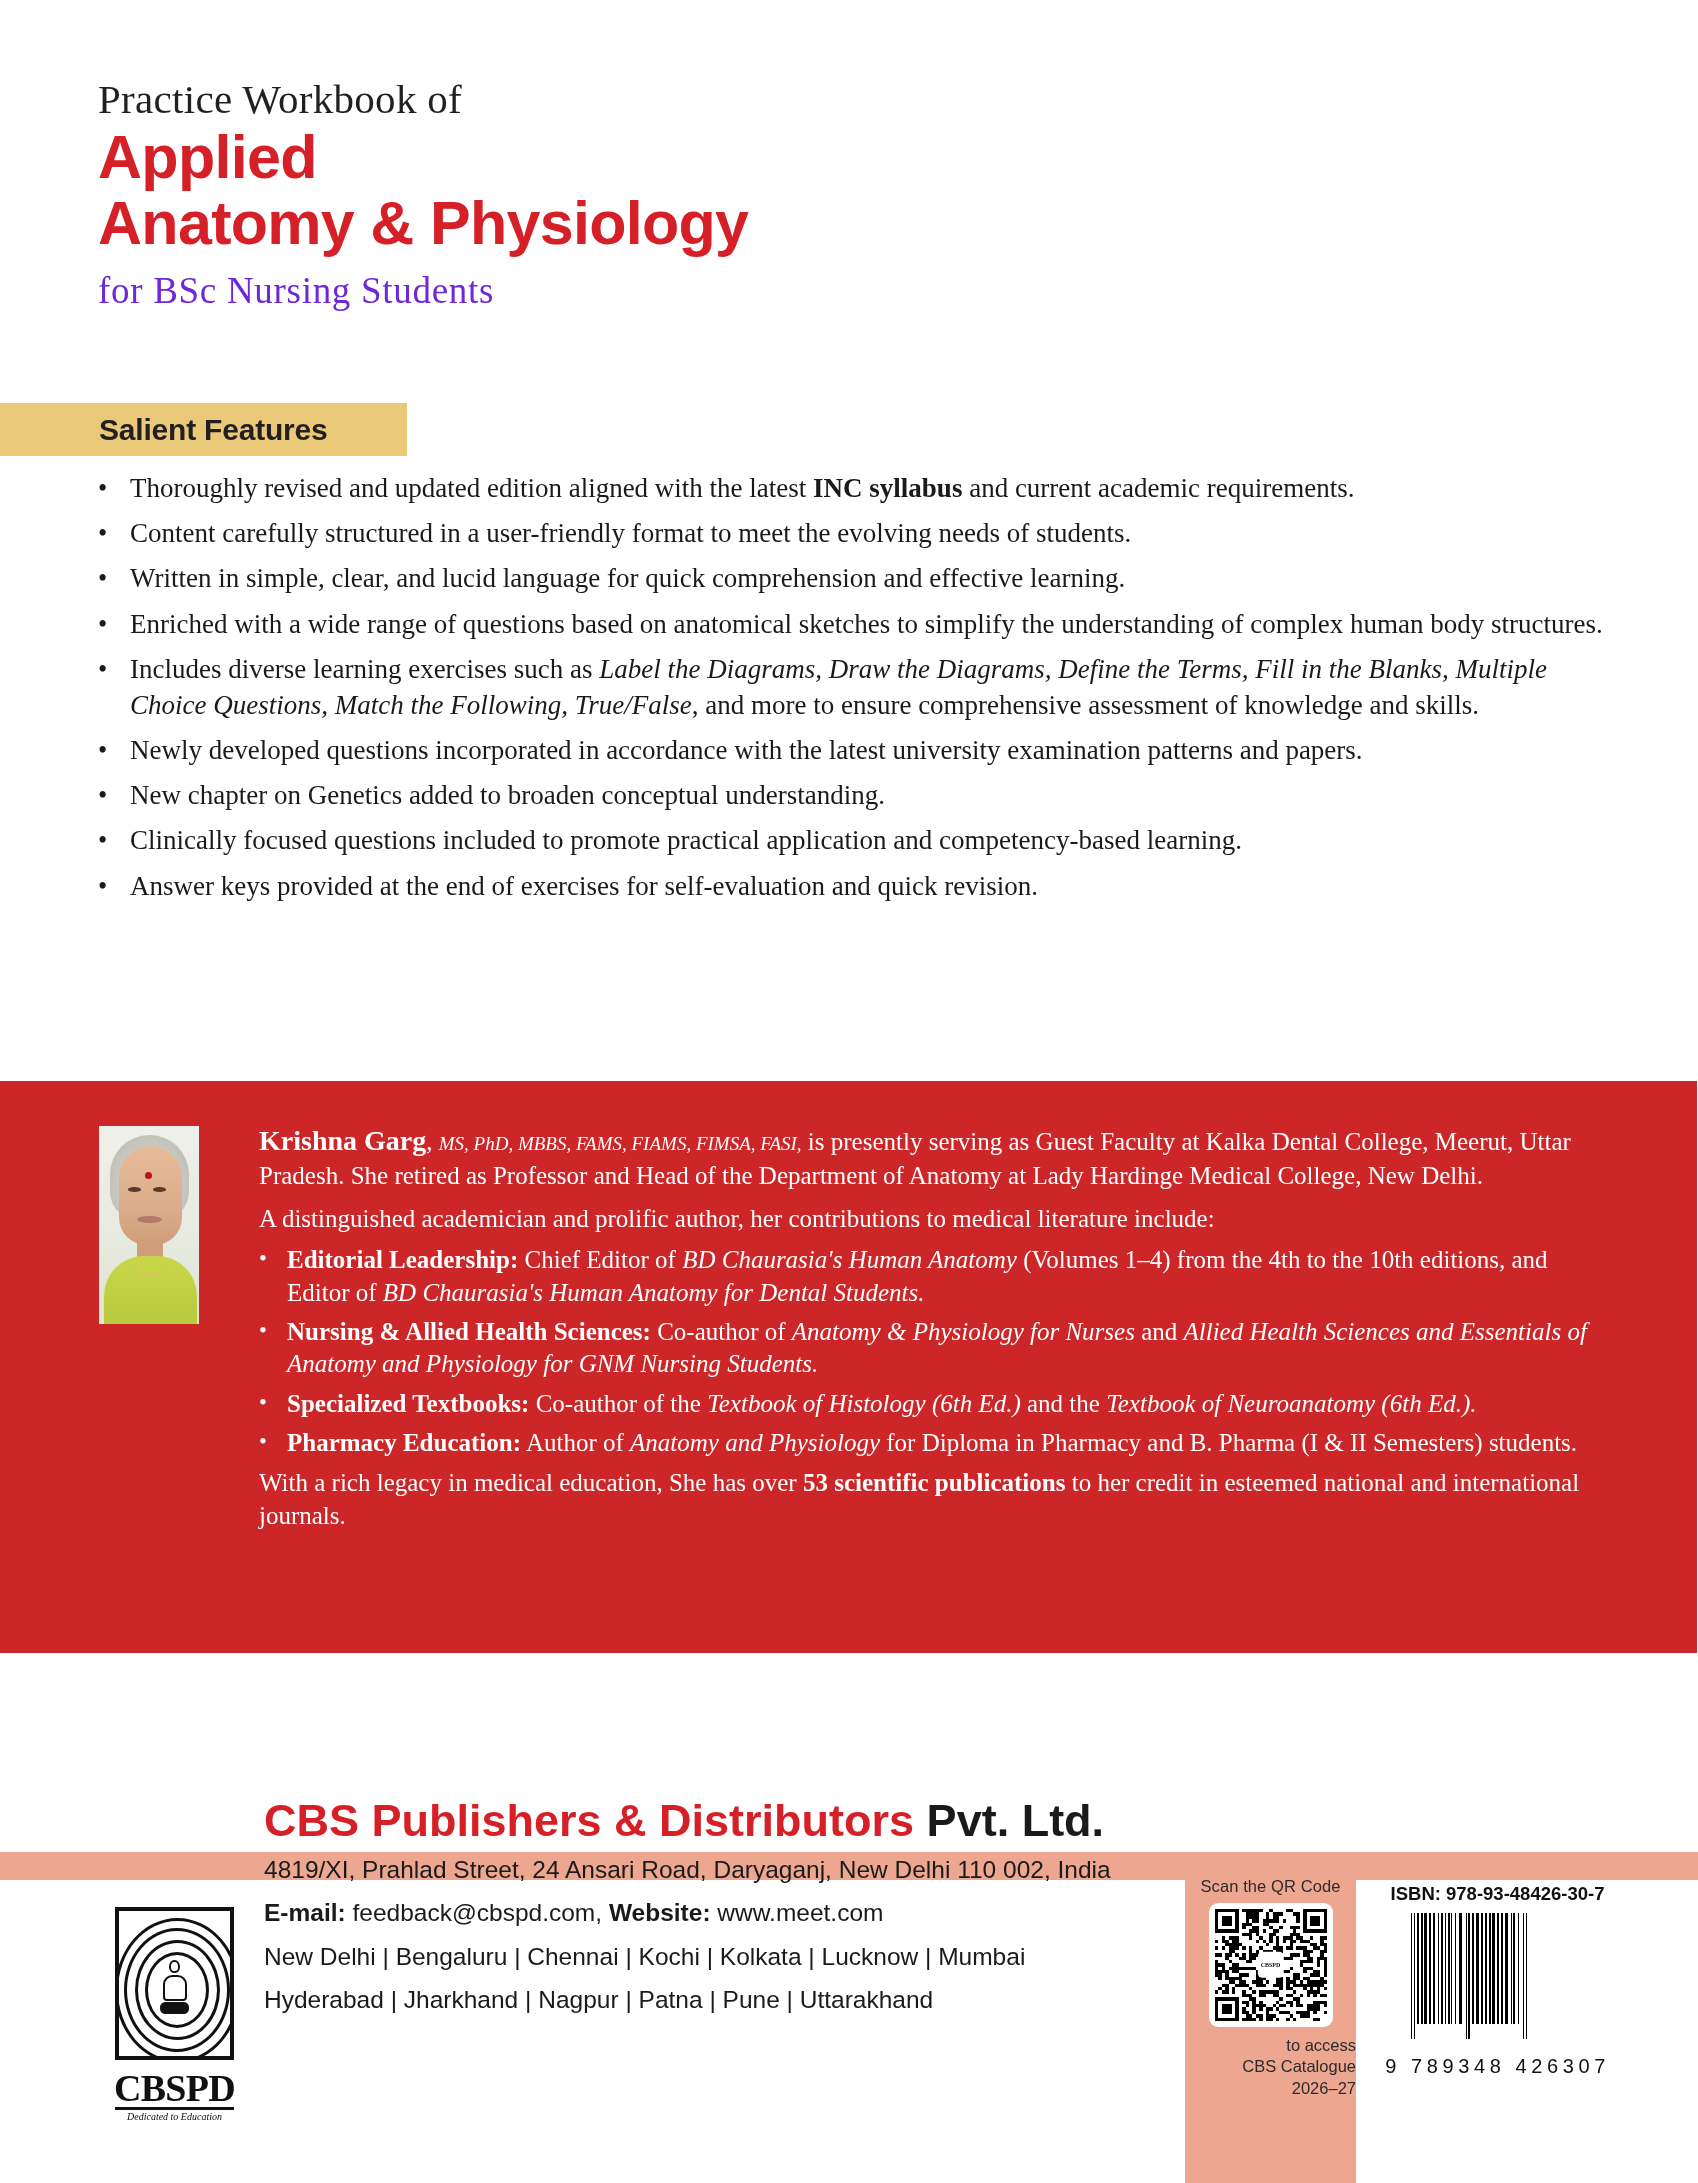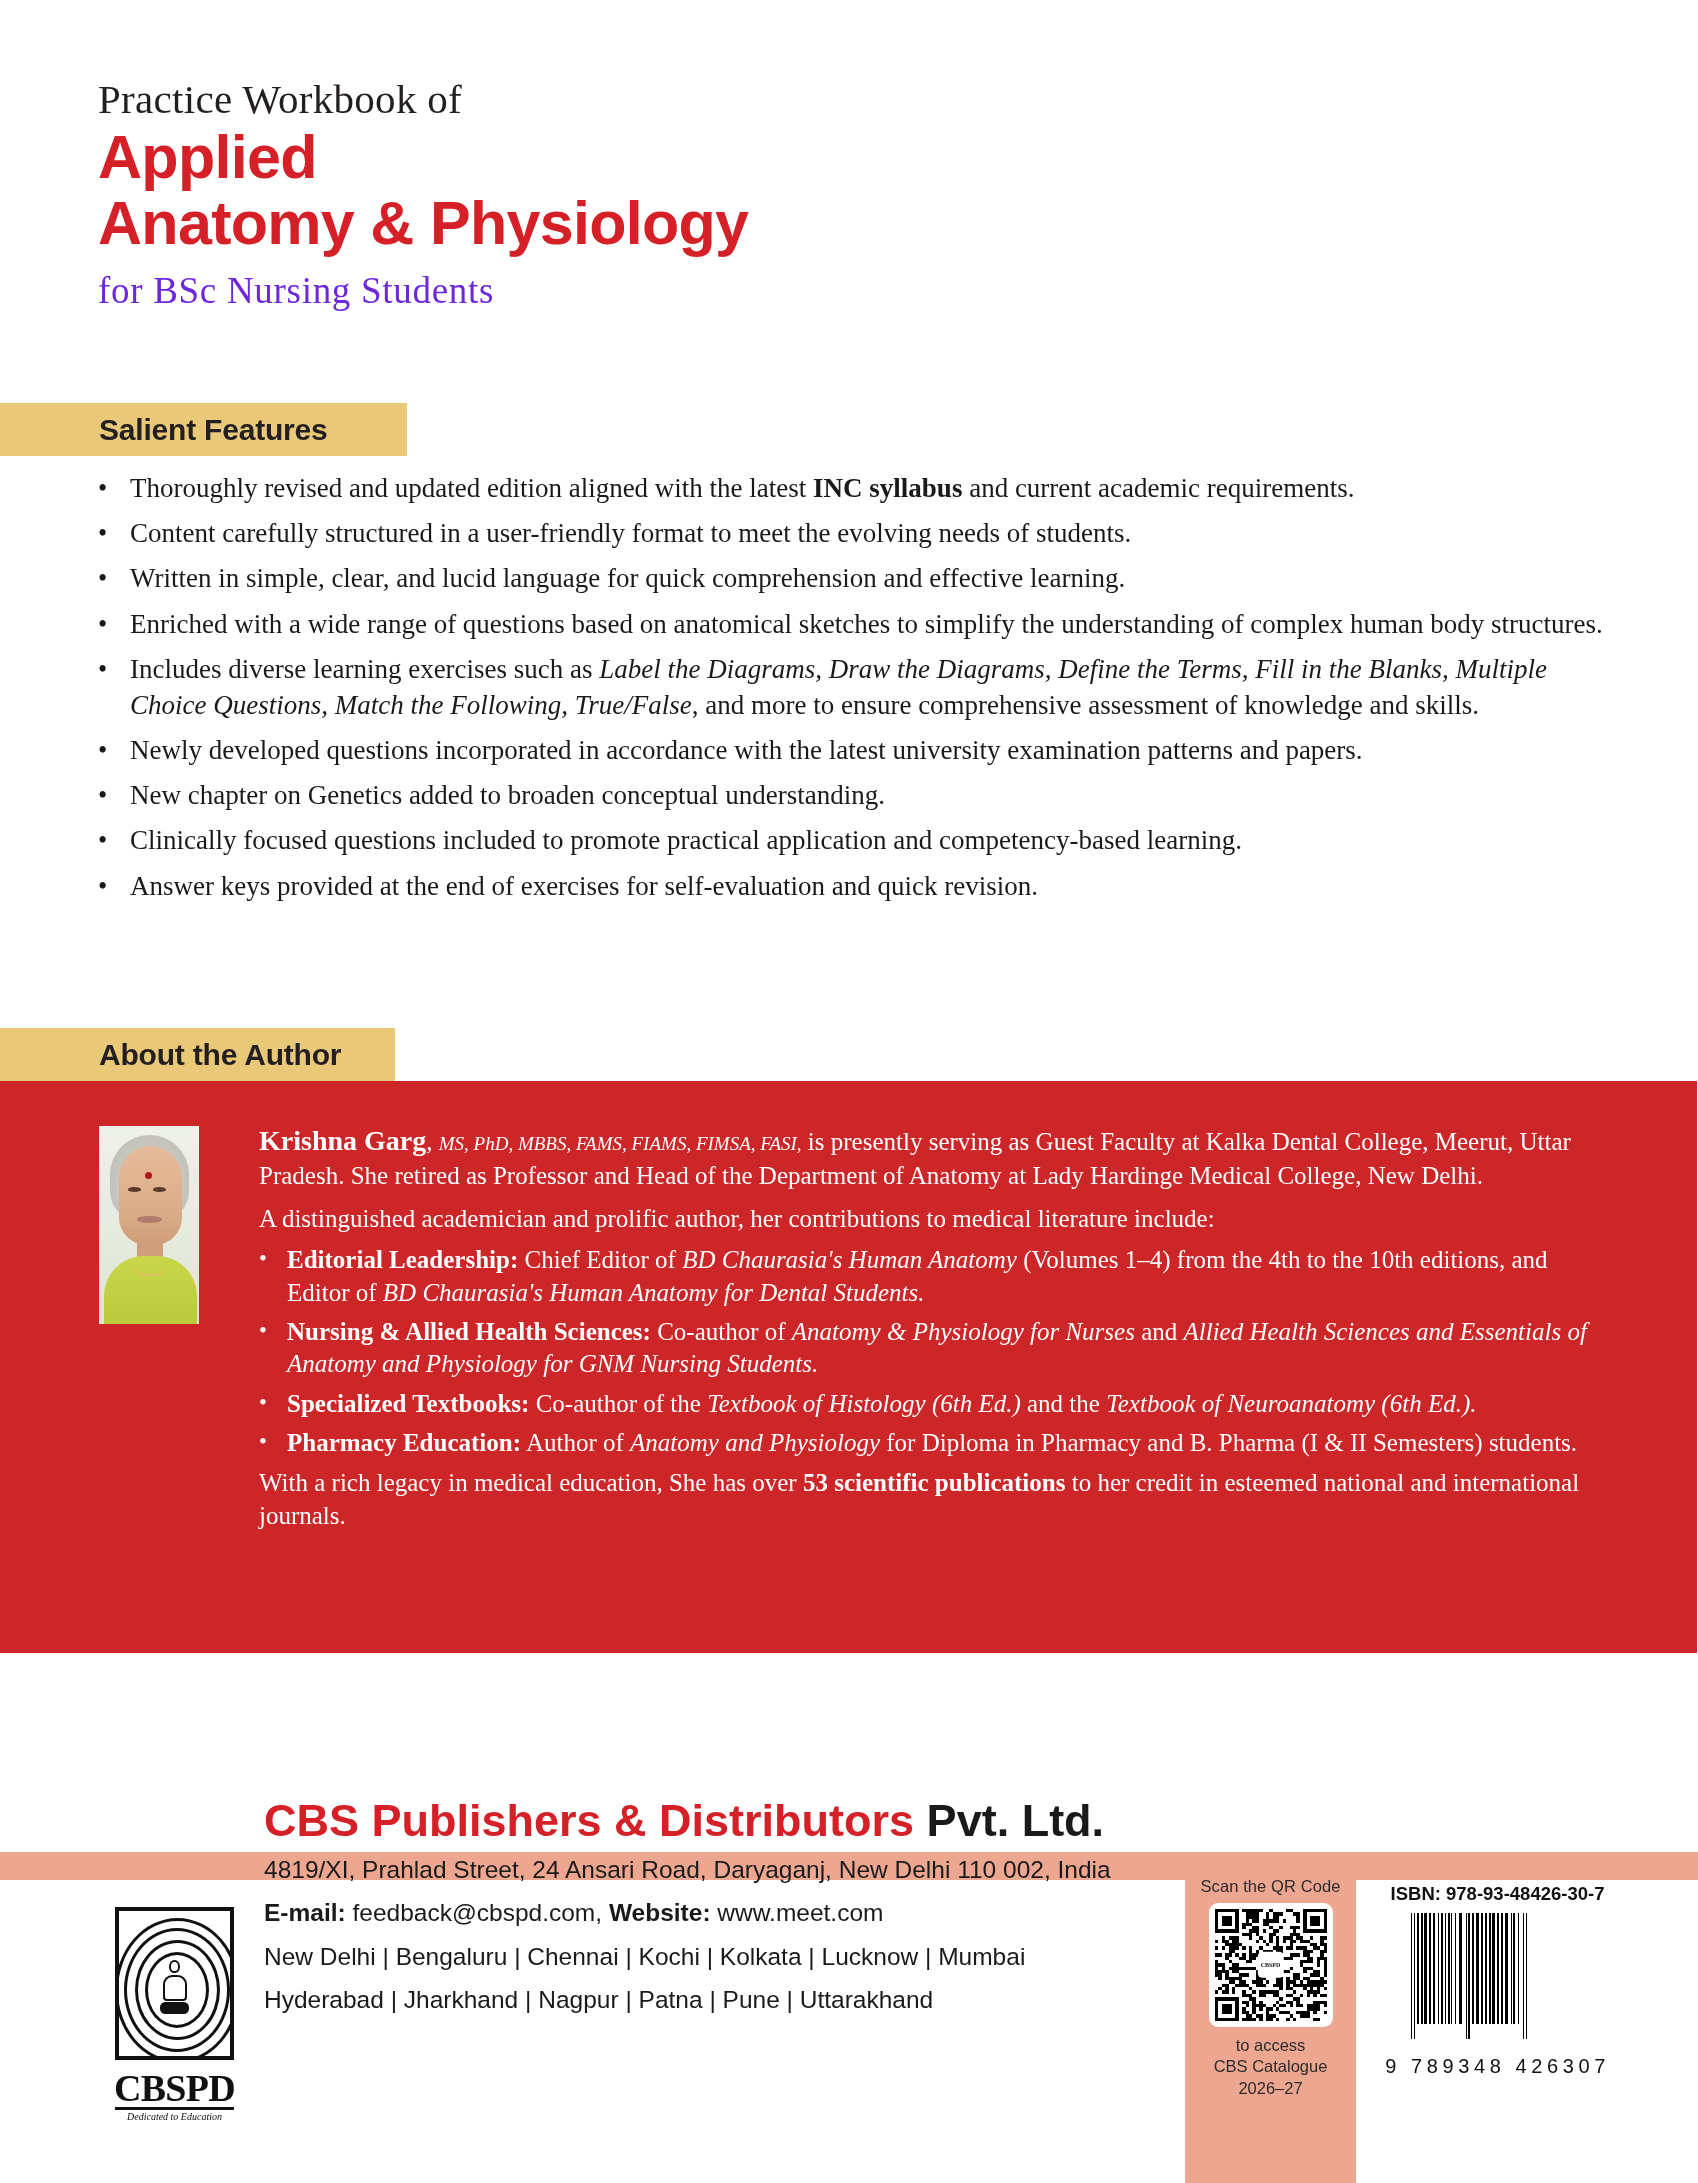--- a/index.html
+++ b/index.html
@@ -194,21 +194,21 @@
     font-family:"Liberation Sans", sans-serif;font-size:16.5px;color:#2b2b2b;
     margin-bottom:6.6px;letter-spacing:0.1px;
   }
   .qr-card{
     width:124px;height:124px;margin:0 auto;background:#fff;border-radius:9.3px;
     padding:6px;box-sizing:border-box;position:relative;
   }
   .qr-card svg{display:block;}
   .qr-cap-bot{
     font-family:"Liberation Sans", sans-serif;font-size:16.5px;color:#2b2b2b;
-    line-height:1.32;margin-top:8px;
+    line-height:1.32;margin-top:8px;text-align:right;
   }
 
   
   .isbn-wrap{position:absolute;left:1385px;top:1877px;width:225px;text-align:center;margin-top:6px;}
   .isbn-txt{
     font-family:"Liberation Sans", sans-serif;font-weight:700;font-size:18.5px;color:#111;
     margin-bottom:8px;white-space:nowrap;
   }
   .bars{display:block;margin:0 auto;}
   .bc-digits{
@@ -266,23 +266,20 @@
       <div class="feat">
         <span class="bul">•</span>
         <span class="txt"><span>Clinically focused questions included to promote practical application and competency-based learning.</span></span>
       </div>
       <div class="feat">
         <span class="bul">•</span>
         <span class="txt"><span>Answer keys provided at the end of exercises for self-evaluation and quick revision.</span></span>
       </div>
     </div>
 
-  <div class="badge" id="badge-author">
-    <span>About the Author</span>
-  </div>
 
   <div class="author-panel">
 
     <div class="author-photo">
       <div class="ph-hair"></div>
       <div class="ph-face"></div>
       <div class="ph-bindi"></div>
       <div class="ph-eyeL"></div>
       <div class="ph-eyeR"></div>
       <div class="ph-mouth"></div>

